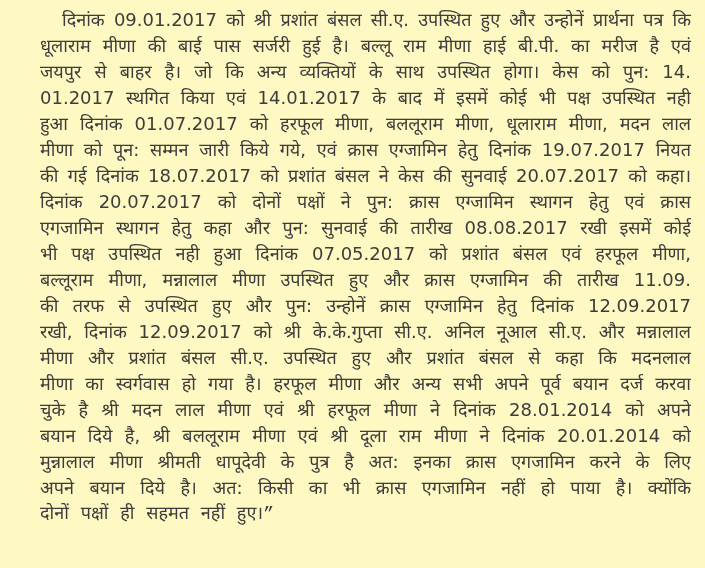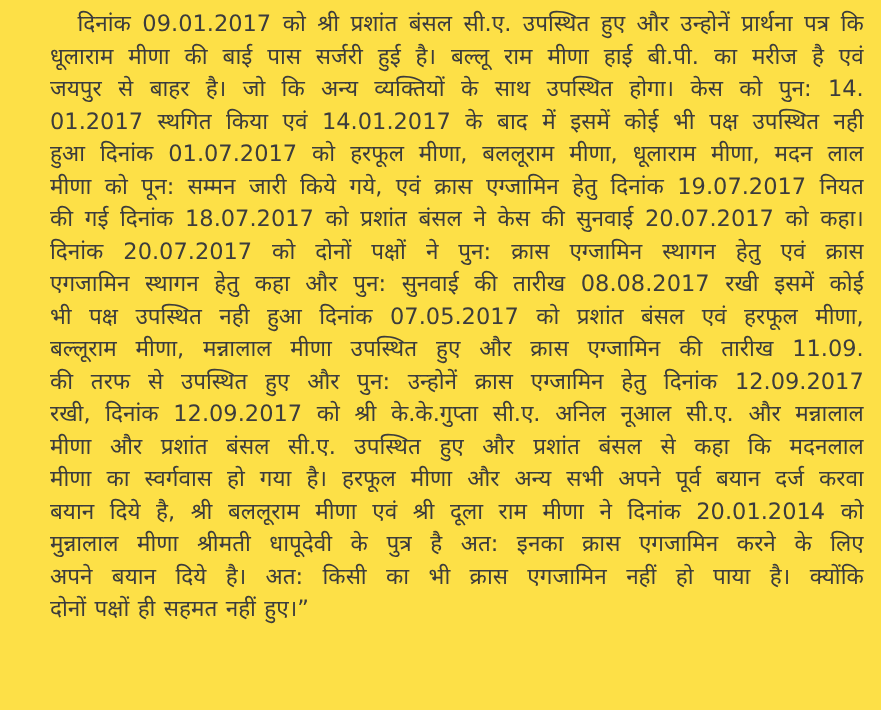--- a/index.html
+++ b/index.html
@@ -11,21 +11,21 @@
     height: 568px;
     background: #fffffc;
     overflow: hidden;
     font-family: "DejaVu Sans", sans-serif;
   }
   .page {
     box-sizing: border-box;
     width: 705px;
     height: 568px;
     padding: 7px 14px 0 40px;
-    background: #fde047;
+    background: #fef9c3;
   }
   .paragraph {
     width: 100%;
   }
   .text-line {
     color: #3c3c3c;
     font-size: 18px;
     line-height: 26px;
     height: 26px;
     white-space: nowrap;          
@@ -34,20 +34,21 @@
     -moz-text-align-last: justify;
     text-justify: inter-word;
     word-spacing: 1px;
     overflow: hidden;
   }
   .text-line.first {
     text-indent: 22px;
   }
   .text-line.last {
     text-align-last: left;
+    font-family: Liberation Mono, monospace;
     -moz-text-align-last: left;
   }
 </style>
 </head>
 <body>
 
 <div class="page">
   <div class="paragraph">
     <div class="text-line first">दिनांक 09.01.2017 को श्री प्रशांत बंसल सी.ए. उपस्थित हुए और उन्होनें प्रार्थना पत्र कि</div>
     <div class="text-line">धूलाराम मीणा की बाई पास सर्जरी हुई है। बल्लू राम मीणा हाई बी.पी. का मरीज है एवं</div>
@@ -57,18 +58,19 @@
     <div class="text-line">मीणा को पून: सम्मन जारी किये गये, एवं क्रास एग्जामिन हेतु दिनांक 19.07.2017 नियत</div>
     <div class="text-line">की गई दिनांक 18.07.2017 को प्रशांत बंसल ने केस की सुनवाई 20.07.2017 को कहा।</div>
     <div class="text-line">दिनांक 20.07.2017 को दोनों पक्षों ने पुन: क्रास एग्जामिन स्थागन हेतु एवं क्रास</div>
     <div class="text-line">एगजामिन स्थागन हेतु कहा और पुन: सुनवाई की तारीख 08.08.2017 रखी इसमें कोई</div>
     <div class="text-line">भी पक्ष उपस्थित नही हुआ दिनांक 07.05.2017 को प्रशांत बंसल एवं हरफूल मीणा,</div>
     <div class="text-line">बल्लूराम मीणा, मन्नालाल मीणा उपस्थित हुए और क्रास एग्जामिन की तारीख 11.09.</div>
     <div class="text-line">की तरफ से उपस्थित हुए और पुन: उन्होनें क्रास एग्जामिन हेतु दिनांक 12.09.2017</div>
     <div class="text-line">रखी, दिनांक 12.09.2017 को श्री के.के.गुप्ता सी.ए. अनिल नूआल सी.ए. और मन्नालाल</div>
     <div class="text-line">मीणा और प्रशांत बंसल सी.ए. उपस्थित हुए और प्रशांत बंसल से कहा कि मदनलाल</div>
     <div class="text-line">मीणा का स्वर्गवास हो गया है। हरफूल मीणा और अन्य सभी अपने पूर्व बयान दर्ज करवा</div>
+    <div class="text-line">चुके है श्री मदन लाल मीणा एवं श्री हरफूल मीणा ने दिनांक 28.01.2014 को अपने</div>
     <div class="text-line">बयान दिये है, श्री बललूराम मीणा एवं श्री दूला राम मीणा ने दिनांक 20.01.2014 को</div>
     <div class="text-line">मुन्नालाल मीणा श्रीमती धापूदेवी के पुत्र है अत: इनका क्रास एगजामिन करने के लिए</div>
     <div class="text-line">अपने बयान दिये है। अत: किसी का भी क्रास एगजामिन नहीं हो पाया है। क्योंकि</div>
     <div class="text-line last">दोनों पक्षों ही सहमत नहीं हुए।”</div>
   </div>
 </div>
 
 </body></html>

